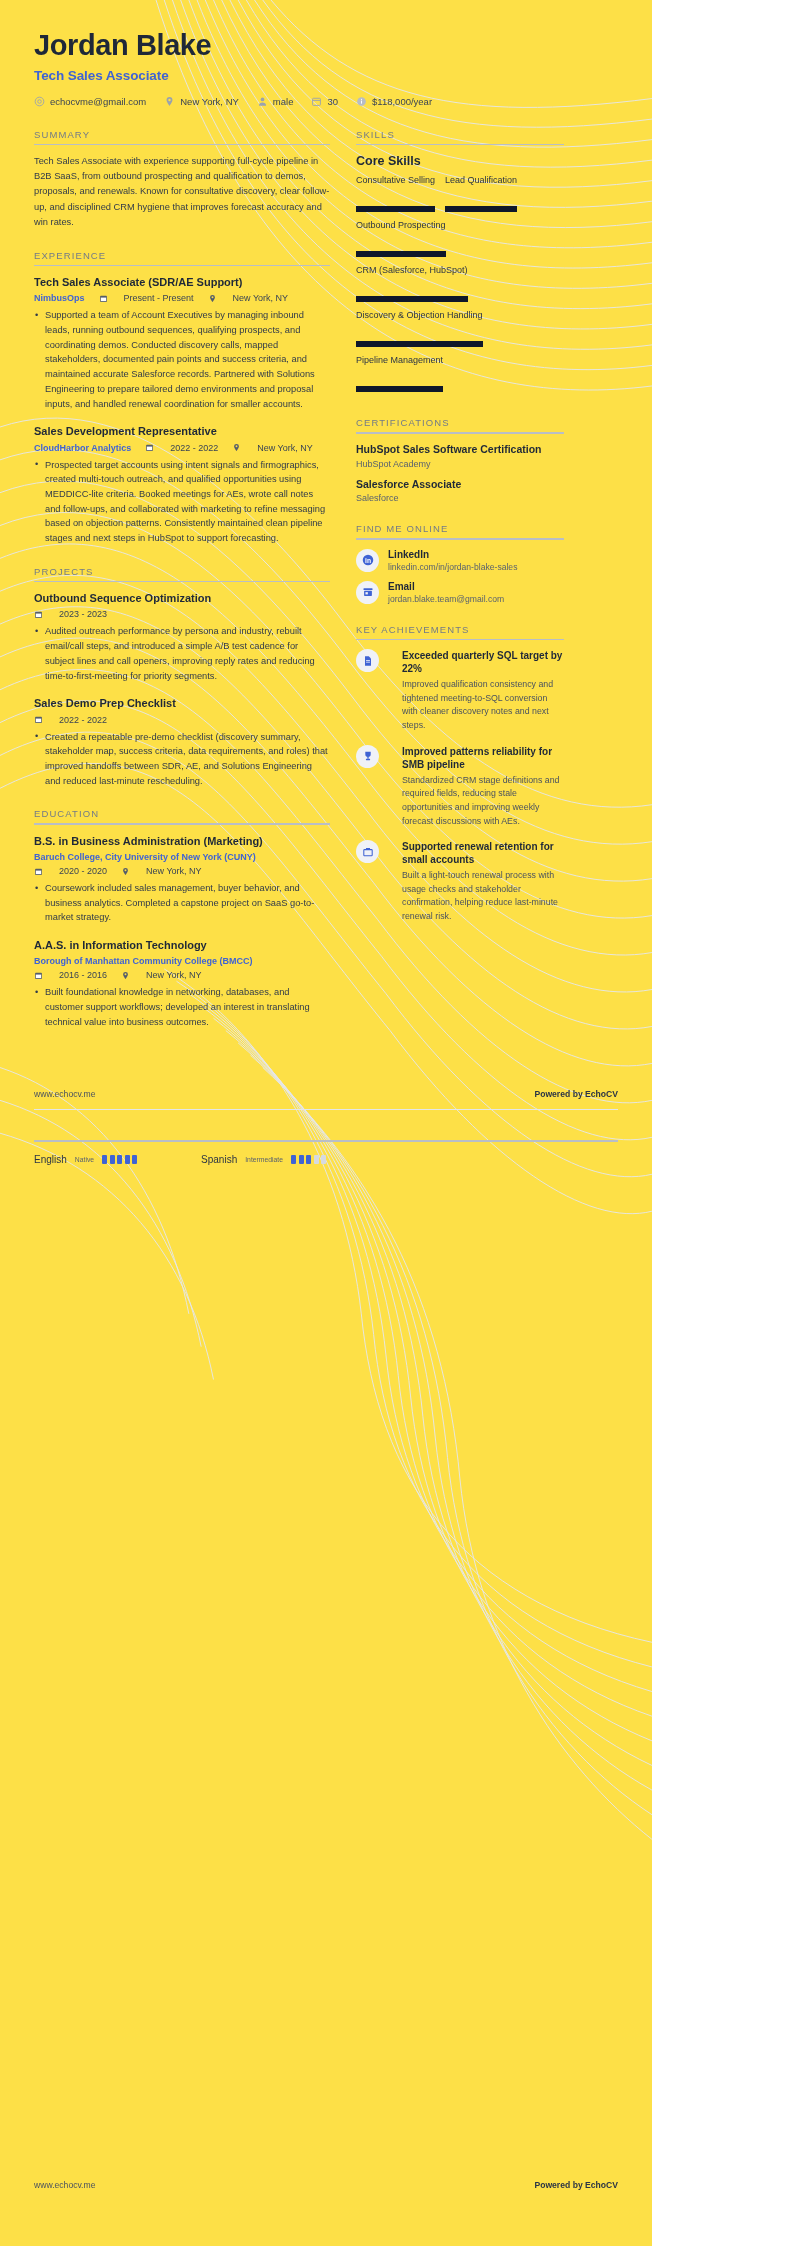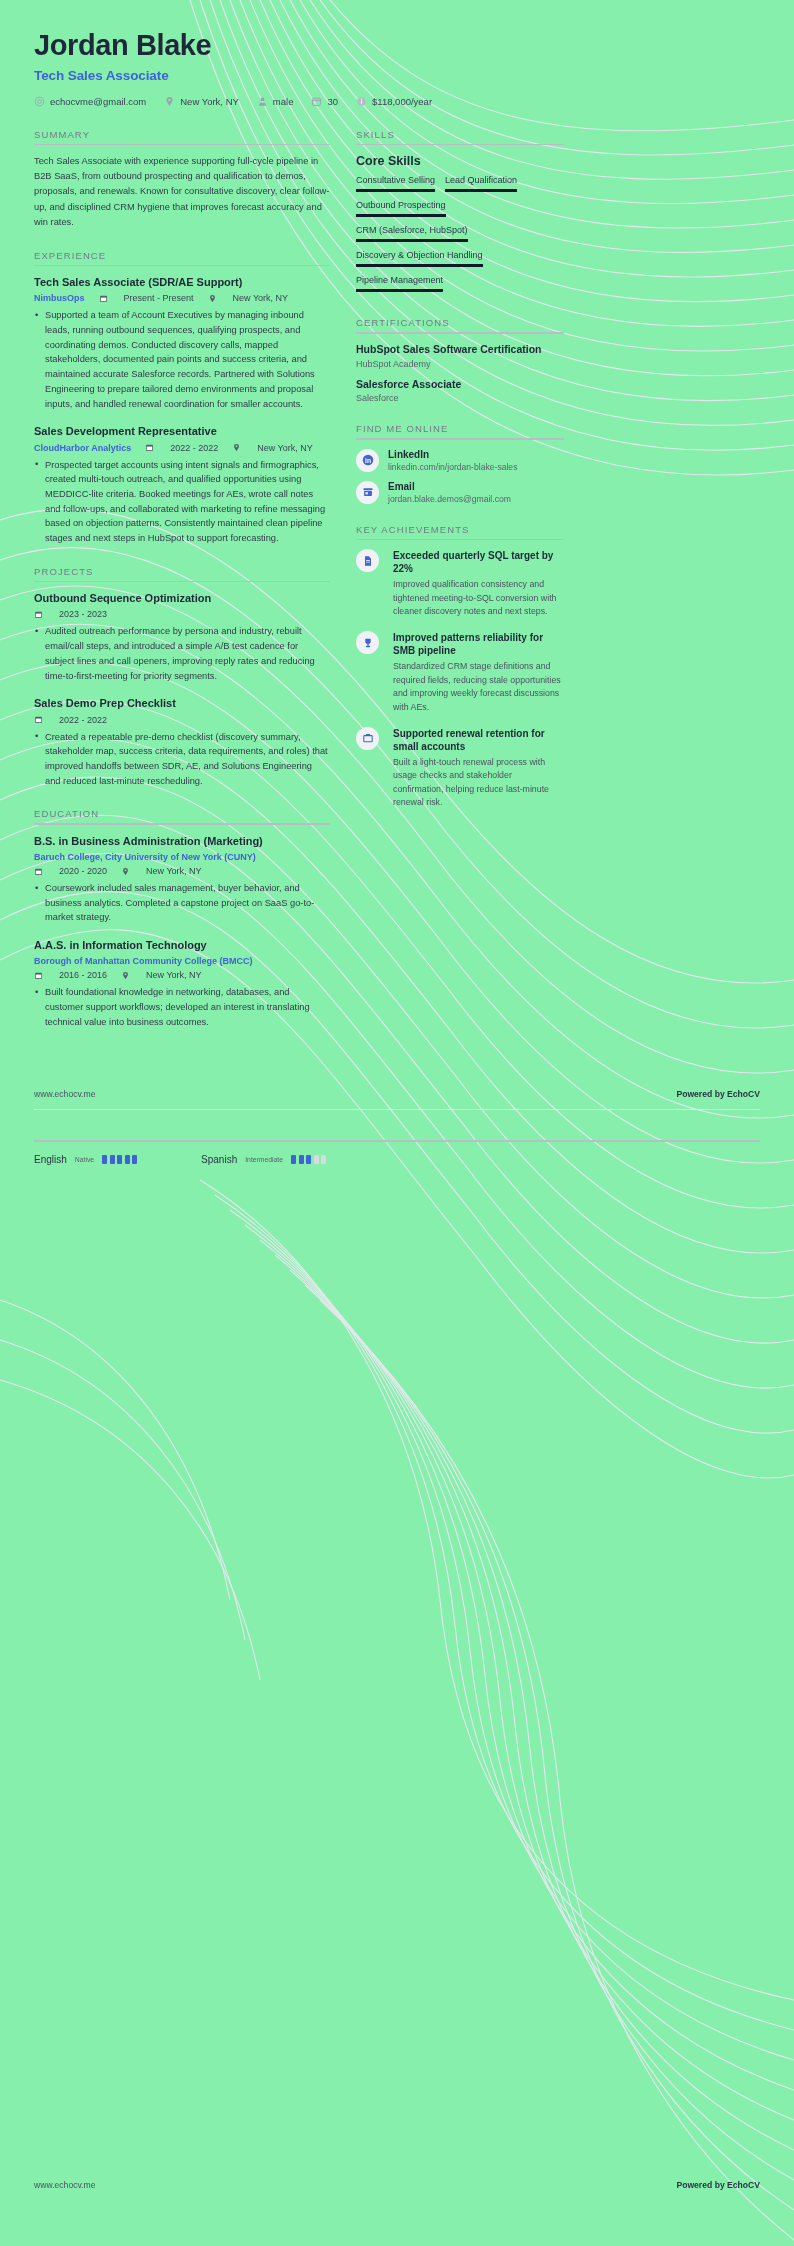--- a/index.html
+++ b/index.html
@@ -4,24 +4,24 @@
 <style>
   * { box-sizing: border-box; margin: 0; padding: 0; }
   html, body {
     width: 794px;
     background: #ffffff;
     font-family: "Liberation Sans", sans-serif;
     color: #2b3445;
   }
   .page {
     position: relative;
-    width: 794px;
+    width: 652px;
     min-height: 2246px;
     overflow: hidden;
-    background: #86efac;
+    background: #fde047;
   }
   .wave-layer {
     position: absolute;
     inset: 0;
     pointer-events: none;
     z-index: 0;
   }
   .content { position: relative; z-index: 2; }
 
   
@@ -160,22 +160,22 @@
   .skill-rows { }
   .skill-line {
     display: flex;
     flex-wrap: wrap;
     gap: 10px;
     margin-bottom: 3px;
   }
   .skill-chip {
     font-size: 9px;
     color: #2b3445;
-    padding-bottom: 4px;
-    border-bottom: 3px solid #0f172a;
+    padding-bottom: 21px;
+    border-bottom: 6px solid #0f172a;
     margin-bottom: 5px;
     display: inline-block;
   }
 
   .cert { margin-bottom: 9px; }
   .cert-name {
     font-size: 10.5px;
     font-weight: bold;
     color: #1f2838;
     line-height: 1.3;
@@ -209,21 +209,21 @@
   }
   .online-value {
     font-size: 8.6px;
     color: #5a626e;
     margin-top: 2px;
     word-break: break-all;
   }
 
   .ach-item {
     display: flex;
-    gap: 14px;
+    gap: 23px;
     margin-bottom: 12px;
     align-items: flex-start;
   }
   .ach-title {
     font-size: 10px;
     font-weight: bold;
     color: #1f2838;
     line-height: 1.3;
   }
   .ach-desc {
@@ -624,21 +624,21 @@
           <div class="online-item">
             <span class="round-icon">
               <svg width="12" height="12" viewBox="0 0 16 16" fill="#3f63d4">
                 <rect x="2" y="3" width="12" height="2.4" rx="0.5"></rect>
                 <rect x="2.8" y="6.2" width="10.4" height="7" rx="0.8"></rect>
                 <rect x="4.6" y="8.2" width="3.2" height="3" fill="#f0f2f7"></rect>
               </svg>
             </span>
             <span>
               <span class="online-label" style="display:block">Email</span>
-              <span class="online-value" style="display:block">jordan.blake.demos@gmail.com</span>
+              <span class="online-value" style="display:block">jordan.blake.team@gmail.com</span>
             </span>
           </div>
         </div>
 
         <div class="sec">
           <div class="sec-head">KEY ACHIEVEMENTS</div>
           <div class="sec-rule"></div>
 
           <div class="ach-item">
             <span class="round-icon">

